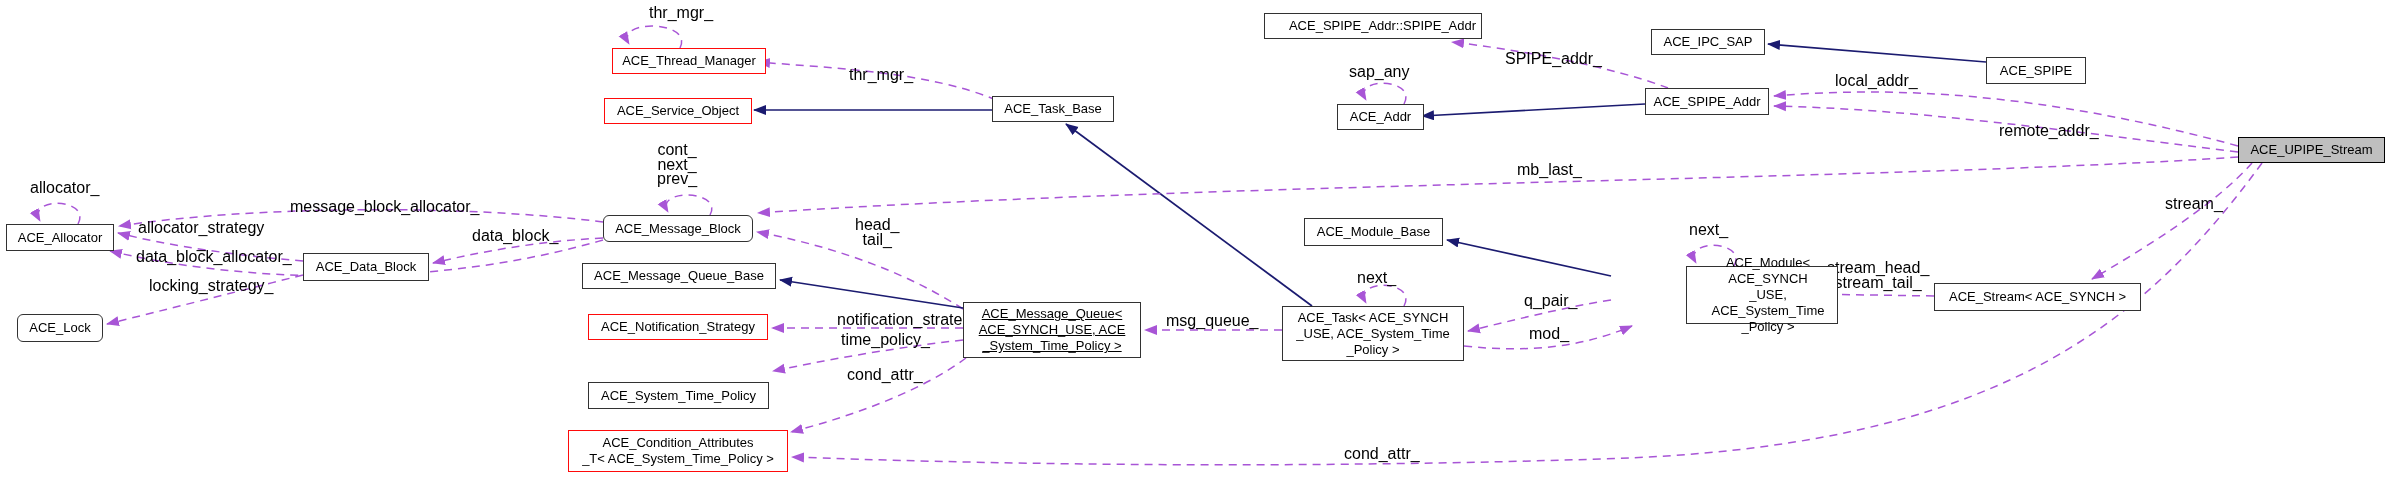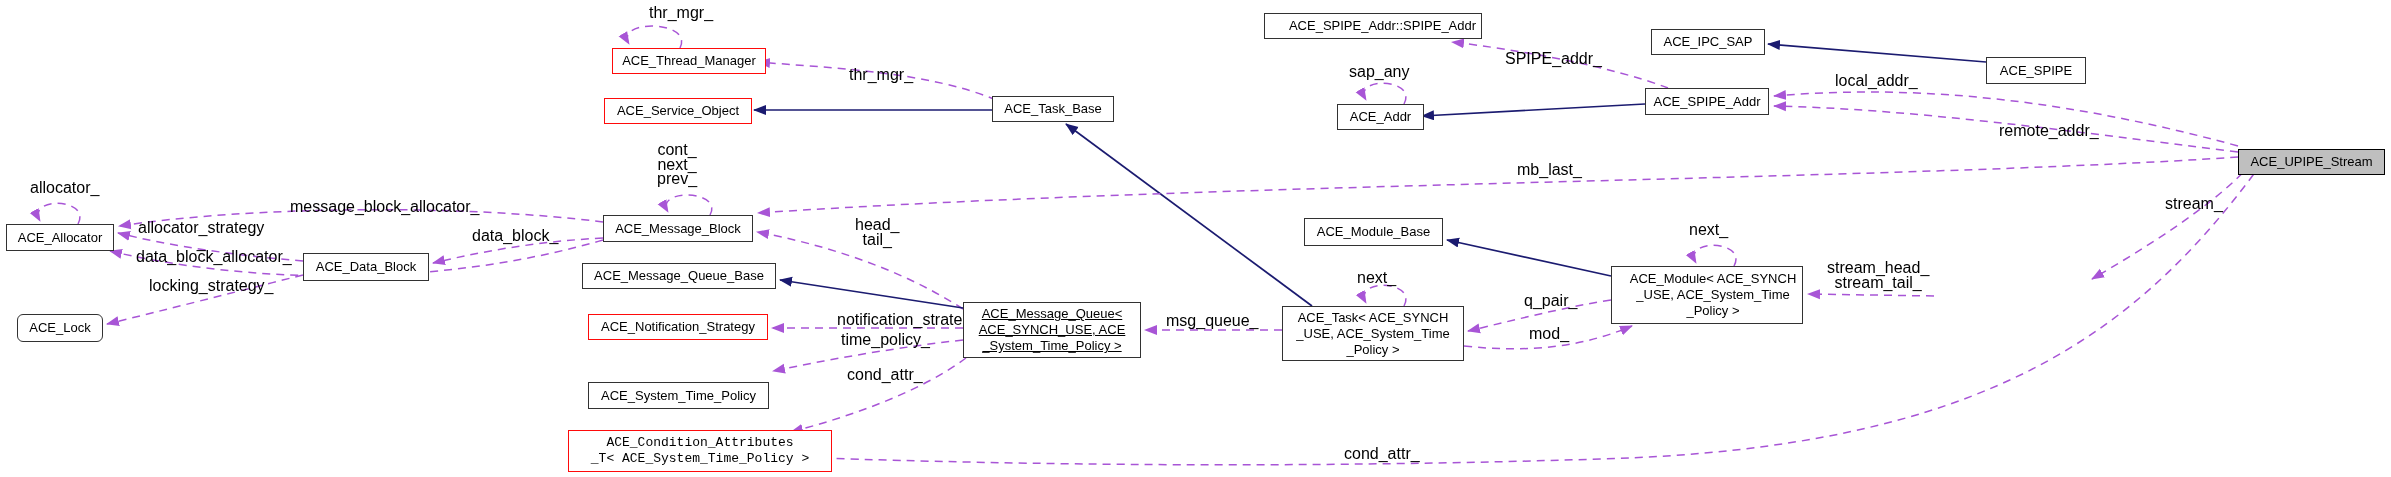--- a/index.html
+++ b/index.html
@@ -104,33 +104,34 @@
     <div class="edge-label center" style="left: 1827px; top: 261px;">stream_head_
 stream_tail_</div>
     <div class="node red" style="left: 612px; top: 48px; width: 154px; height: 26px;">ACE_Thread_Manager</div>
     <div class="node red" style="left: 604px; top: 98px; width: 148px; height: 26px;">ACE_Service_Object</div>
     <div class="node" style="left: 992px; top: 96px; width: 122px; height: 26px;">ACE_Task_Base</div>
     <div class="node" style="left: 1264px; top: 13px; width: 218px; height: 26px; padding-left: 19px;">ACE_SPIPE_Addr::SPIPE_Addr</div>
     <div class="node" style="left: 1651px; top: 29px; width: 114px; height: 26px;">ACE_IPC_SAP</div>
     <div class="node" style="left: 1986px; top: 57px; width: 100px; height: 27px;">ACE_SPIPE</div>
     <div class="node" style="left: 1331px; top: 104px; width: 87px; height: 26px; margin-left: 6px;">ACE_Addr</div>
     <div class="node" style="left: 1645px; top: 88px; width: 124px; height: 27px;">ACE_SPIPE_Addr</div>
-    <div class="node focus" style="left: 2238px; top: 137px; width: 147px; height: 26px; margin-top: 12px;">ACE_UPIPE_Stream</div>
+    <div class="node focus" style="left: 2238px; top: 137px; width: 147px; height: 26px;">ACE_UPIPE_Stream</div>
     <div class="node" style="left: 6px; top: 224px; width: 108px; height: 27px; text-align: center;">ACE_Allocator</div>
     <div class="node" style="left: 303px; top: 253px; width: 126px; height: 28px;">ACE_Data_Block</div>
     <div class="node" style="left: 17px; top: 314px; width: 86px; height: 28px; border-radius: 6px;">ACE_Lock</div>
-    <div class="node" style="left: 603px; top: 215px; width: 150px; height: 27px;">ACE_Message_Block</div>
+    <div class="node" style="left: 603px; top: 215px; width: 150px; height: 27px; border-radius: 6px;">ACE_Message_Block</div>
     <div class="node" style="left: 582px; top: 263px; width: 194px; height: 26px;">ACE_Message_Queue_Base</div>
     <div class="node red" style="left: 588px; top: 314px; width: 180px; height: 26px;">ACE_Notification_Strategy</div>
     <div class="node" style="left: 588px; top: 363px; width: 181px; height: 27px; margin-top: 19px;">ACE_System_Time_Policy</div>
     <div class="node" style="left: 963px; top: 302px; width: 178px; height: 56px; text-decoration: underline;">ACE_Message_Queue&lt;
 ACE_SYNCH_USE, ACE
 _System_Time_Policy &gt;</div>
     <div class="node" style="left: 1282px; top: 306px; width: 182px; height: 55px;">ACE_Task&lt; ACE_SYNCH
 _USE, ACE_System_Time
 _Policy &gt;</div>
     <div class="node" style="left: 1304px; top: 218px; width: 139px; height: 28px;">ACE_Module_Base</div>
-    <div class="node" style="left: 1611px; top: 266px; width: 192px; height: 58px; padding-left: 12px;">ACE_Module&lt; ACE_SYNCH
+    <div class="node" style="left: 1686px; top: 266px; width: 152px; height: 58px; padding-left: 12px;">ACE_Module&lt; ACE_SYNCH
 _USE, ACE_System_Time
 _Policy &gt;</div>
-    <div class="node red" style="left: 568px; top: 430px; width: 264px; height: 42px; font-family: Liberation Mono, monospace;">ACE_Condition_Attributes
+    <div class="node" style="left: 1934px; top: 283px; width: 207px; height: 28px;">ACE_Stream&lt; ACE_SYNCH &gt;</div>
+    <div class="node red" style="left: 568px; top: 430px; width: 220px; height: 42px;">ACE_Condition_Attributes
 _T&lt; ACE_System_Time_Policy &gt;</div>
   </div>
 
 </body></html>

